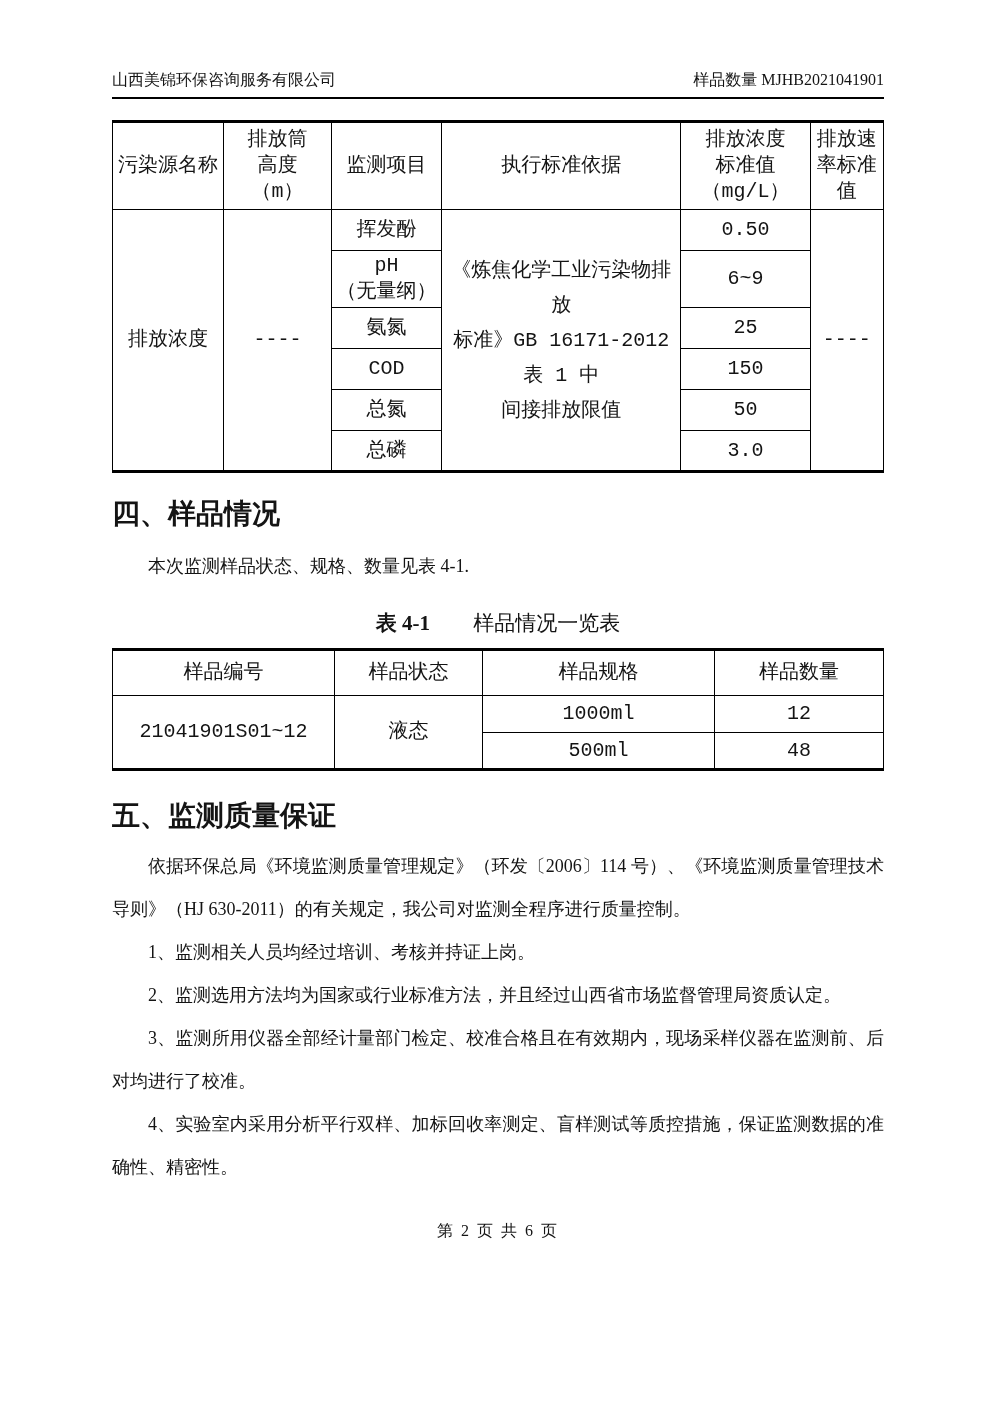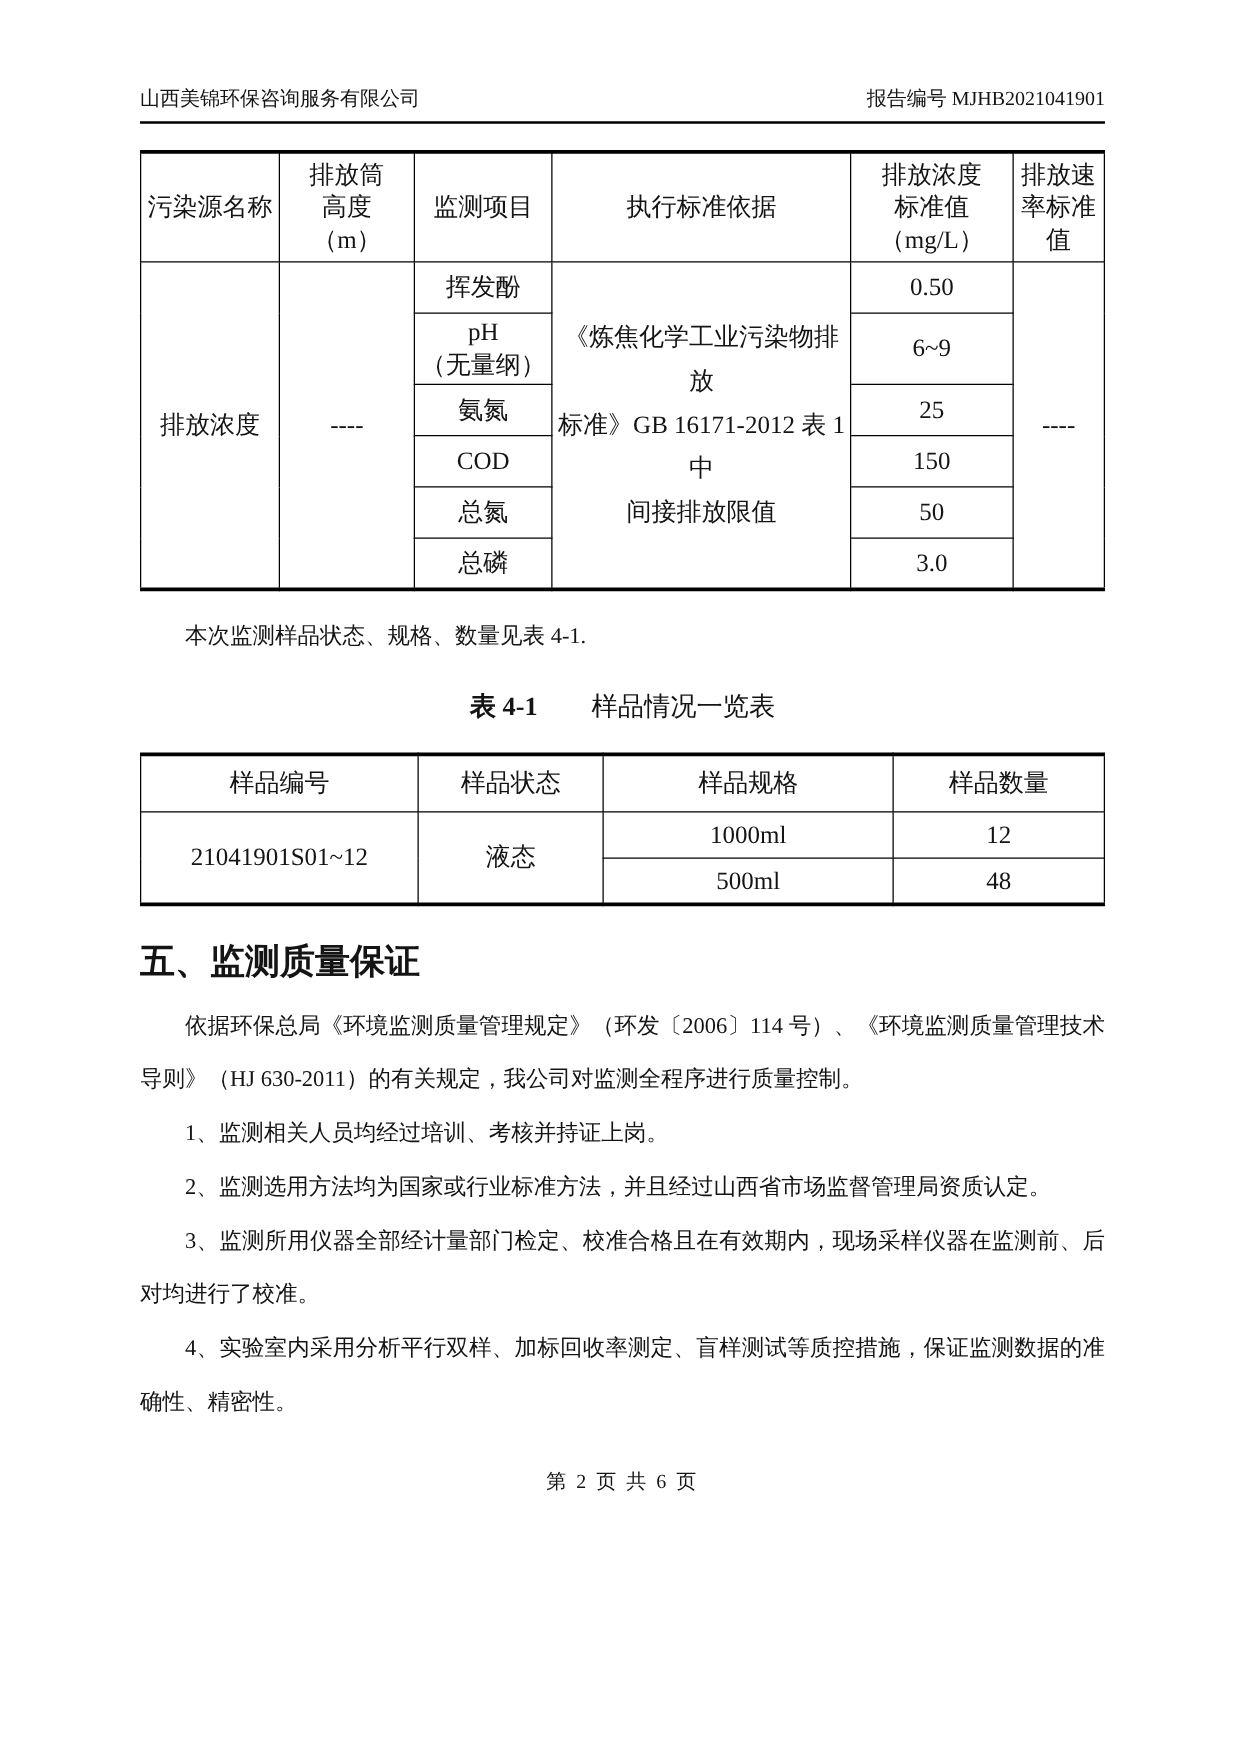--- a/index.html
+++ b/index.html
@@ -35,26 +35,27 @@
   }
   table.data-table th,
   table.data-table td{
     border:1px solid #000;
     font-weight:normal;
     padding:2px 4px;
     white-space:pre-line;
     line-height:1.3;
     vertical-align:middle;
     overflow:hidden;
+    font-family:Liberation Mono, monospace;
   }
   table.emission{margin-top:21px;}
   table.emission tr.head-row th{height:82px;}
   table.emission tr.body-row{height:41px;}
   table.emission td.standard-cell{line-height:1.75;}
-  table.sample{margin-top:20px;}
+  table.sample{margin-top:8px;}
   table.sample tr.head-row th{height:40px;}
   table.sample tr.body-row{height:37px;}
   
   .section-title{
     font-size:28px;
     font-weight:600;
     line-height:34px;
     margin:24px 0 0 0;
   }
   .para{
@@ -82,21 +83,21 @@
     letter-spacing:2px;
   }
 </style>
 </head>
 <body>
 
 <div class="page">
 
   <div class="doc-header">
     <span>山西美锦环保咨询服务有限公司</span>
-    <span>报告编号 MJHB2021041901</span>
+    <span>样品数量 MJHB2021041901</span>
   </div>
 
   <table class="data-table emission">
     <colgroup>
       <col style="width:14.4%">
         <col style="width:14.0%">
         <col style="width:14.3%">
       <col style="width:31.0%">
         <col style="width:16.8%">
         <col style="width:9.5%">
@@ -142,20 +143,21 @@
         <td>总氮</td>
         <td>50</td>
       </tr>
       <tr class="body-row">
         <td>总磷</td>
         <td>3.0</td>
       </tr>
     </tbody>
   </table>
 
+  <h2 class="section-title">四、样品情况</h2>
 
   <p class="para intro">本次监测样品状态、规格、数量见表 4-1.</p>
 
   <div class="caption">
     <span class="cap-num">表 4-1</span>
     <span class="cap-title">样品情况一览表</span>
   </div>
 
   <table class="data-table sample">
     <colgroup>

